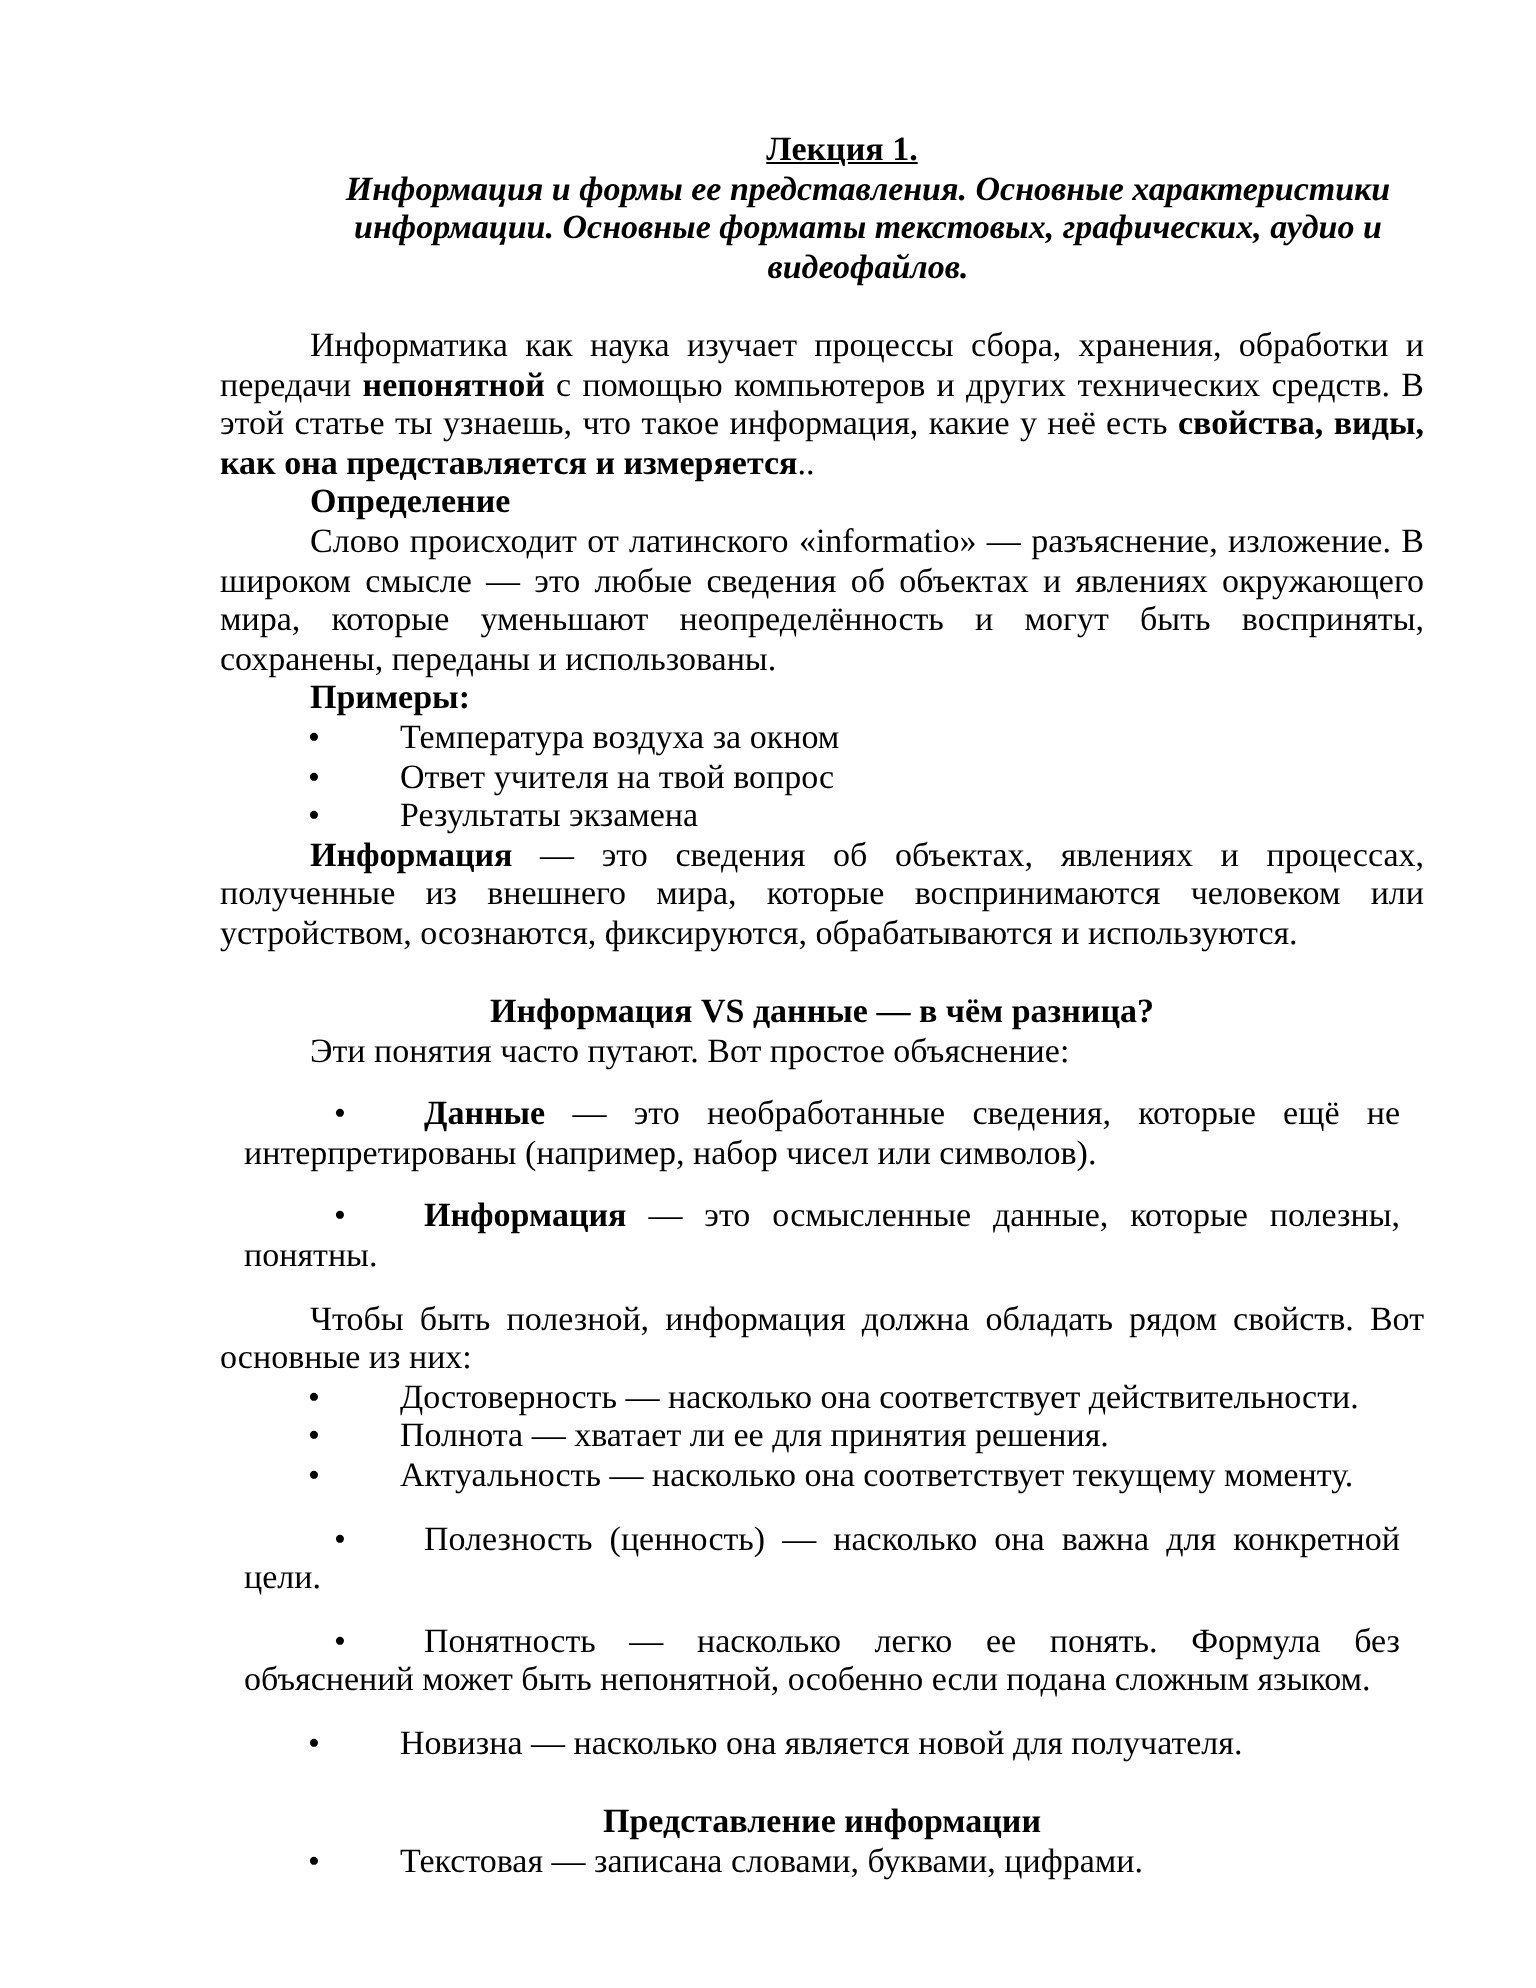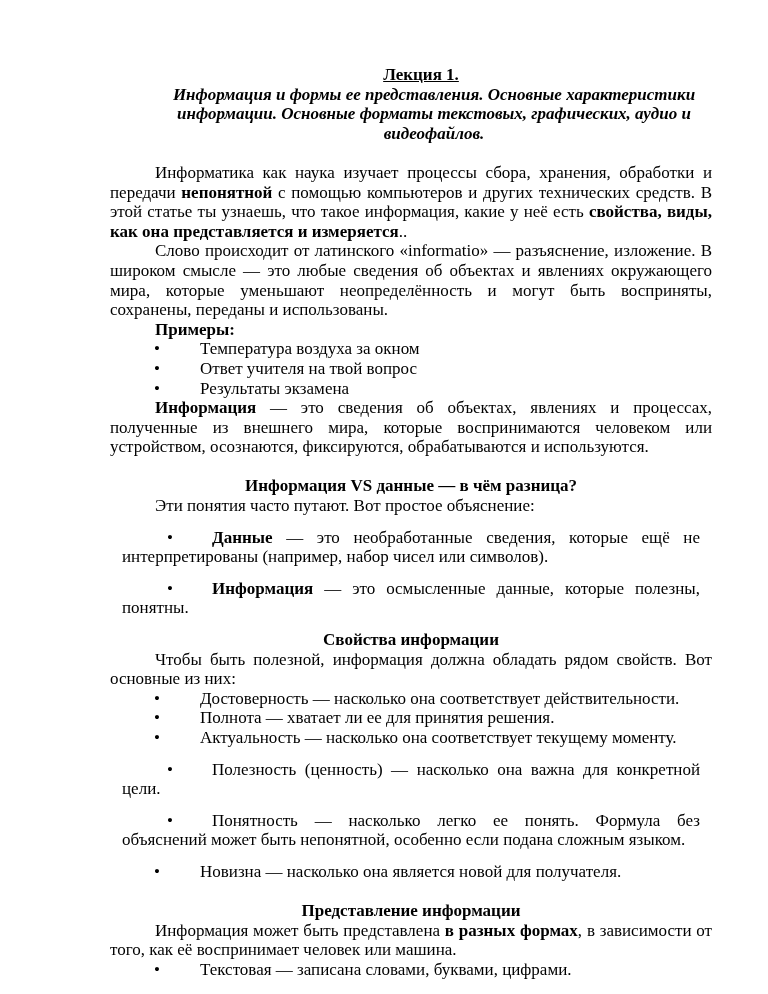--- a/index.html
+++ b/index.html
@@ -24,41 +24,40 @@
 
 <div class="page">
   <div class="title">
     <span class="t1">Лекция 1.</span>
     <span class="t2">Информация и формы ее представления. Основные характеристики информации. Основные форматы текстовых, графических, аудио и видеофайлов.</span>
   </div>
   <div class="gap"></div>
 
   <p class="p"><span>Информатика как наука изучает процессы сбора, хранения, обработки и передачи </span><b>непонятной</b><span> с помощью компьютеров и других технических средств. В этой статье ты узнаешь, что такое информация, какие у неё есть </span><b>свойства, виды, как она представляется и измеряется</b><span>..</span></p>
 
+  <p class="h-ind">Определение</p>
   <p class="p">Слово происходит от латинского «informatio» — разъяснение, изложение. В широком смысле — это любые сведения об объектах и явлениях окружающего мира, которые уменьшают неопределённость и могут быть восприняты, сохранены, переданы и использованы.</p>
 
   <p class="h-ind">Примеры:</p>
   <p class="bl"><span class="dot">•</span><span>Температура воздуха за окном</span></p>
   <p class="bl"><span class="dot">•</span><span>Ответ учителя на твой вопрос</span></p>
   <p class="bl"><span class="dot">•</span><span>Результаты экзамена</span></p>
 
   <p class="p"><b>Информация</b><span> — это сведения об объектах, явлениях и процессах, полученные из внешнего мира, которые воспринимаются человеком или устройством, осознаются, фиксируются, обрабатываются и используются.</span></p>
 
   <div class="gap"></div>
   <p class="h-center">Информация VS данные — в чём разница?</p>
   <p class="p">Эти понятия часто путают. Вот простое объяснение:</p>
   <p class="bl2"><span class="dot">•</span><b>Данные</b><span> — это необработанные сведения, которые ещё не интерпретированы (например, набор чисел или символов).</span></p>
   <p class="bl2"><span class="dot">•</span><b>Информация</b><span> — это осмысленные данные, которые полезны, понятны.</span></p>
 
-  <p class="h-center">Свойства информации</p>
   <p class="p">Чтобы быть полезной, информация должна обладать рядом свойств. Вот основные из них:</p>
   <p class="bl"><span class="dot">•</span><span>Достоверность — насколько она соответствует действительности.</span></p>
   <p class="bl"><span class="dot">•</span><span>Полнота — хватает ли ее для принятия решения.</span></p>
   <p class="bl"><span class="dot">•</span><span>Актуальность — насколько она соответствует текущему моменту.</span></p>
   <p class="bl2"><span class="dot">•</span><span>Полезность (ценность) — насколько она важна для конкретной цели.</span></p>
   <p class="bl2"><span class="dot">•</span><span>Понятность — насколько легко ее понять. Формула без объяснений может быть непонятной, особенно если подана сложным языком.</span></p>
   <p class="bl"><span class="dot">•</span><span>Новизна — насколько она является новой для получателя.</span></p>
 
   <div class="gap"></div>
   <p class="h-center">Представление информации</p>
-  <p class="p"><span>Информация может быть представлена </span><b>в разных формах</b><span>, в зависимости от того, как её воспринимает человек или машина.</span></p>
   <p class="bl"><span class="dot">•</span><span>Текстовая — записана словами, буквами, цифрами.</span></p>
 </div>
 
 </body></html>

